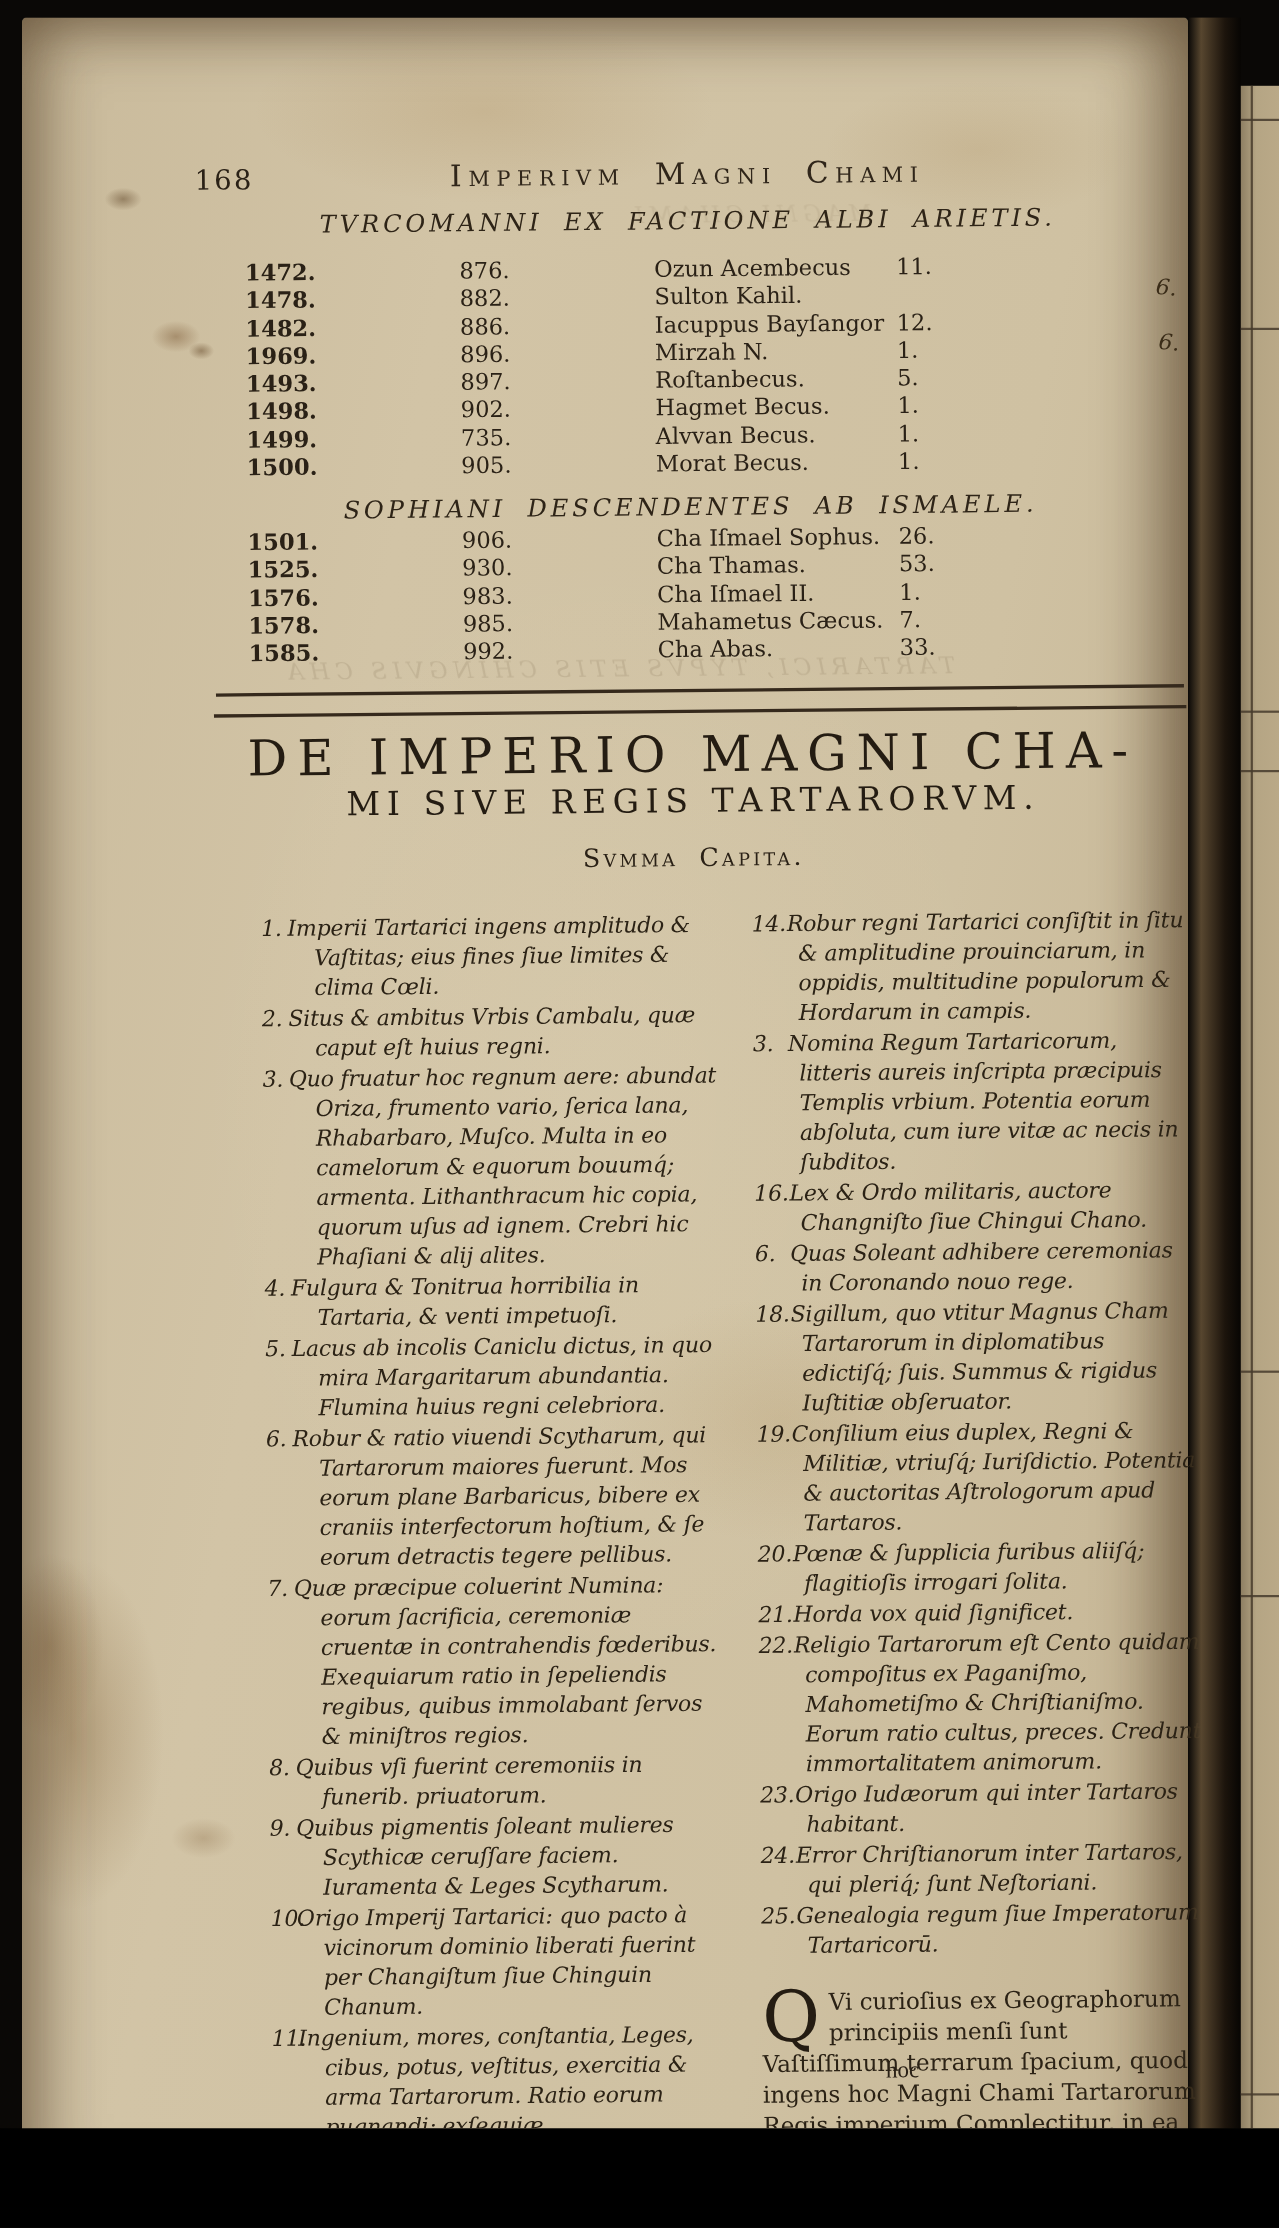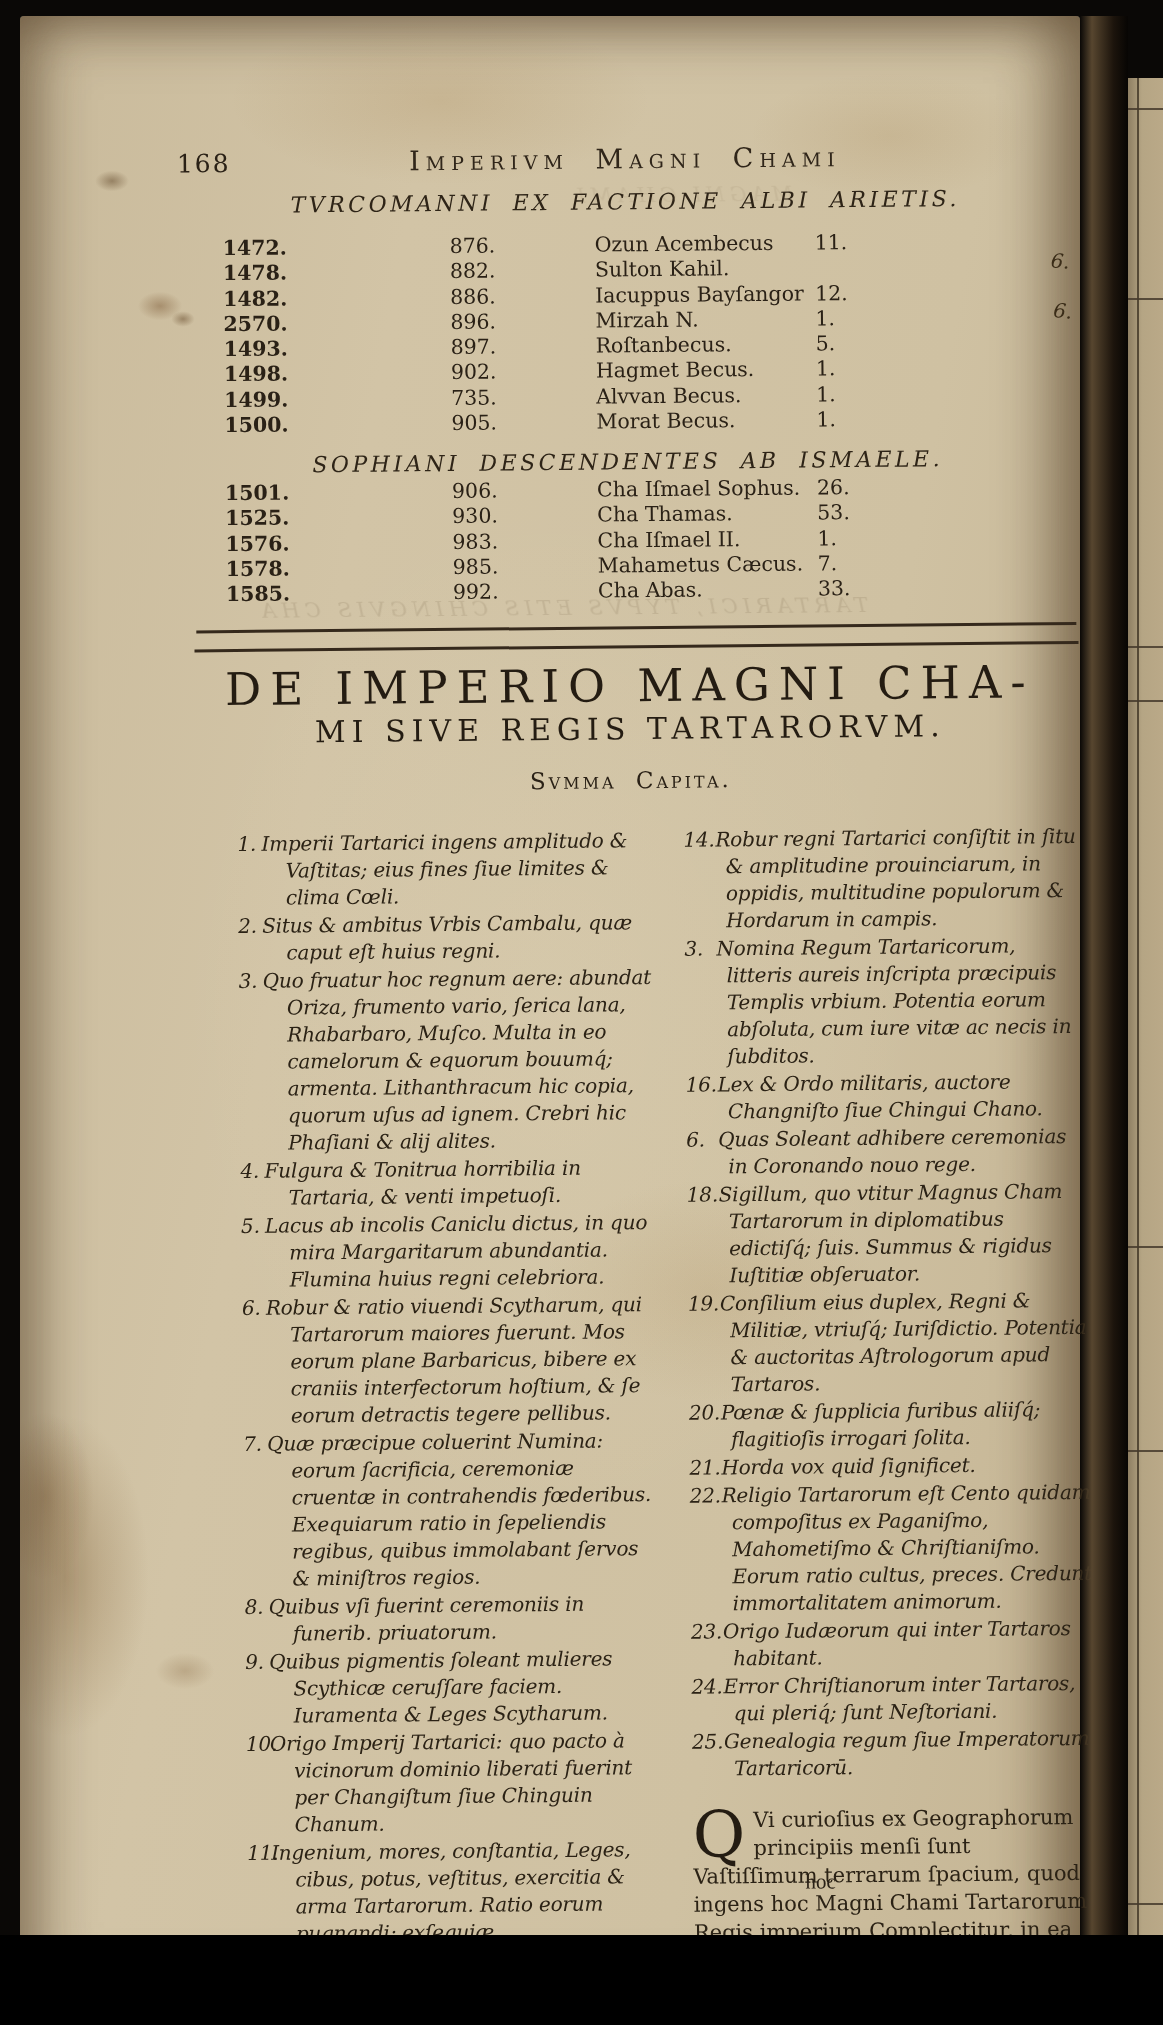--- a/index.html
+++ b/index.html
@@ -35,21 +35,21 @@
   .title2{position:absolute;top:696px;left:0;right:0;font-size:30px;letter-spacing:6px;color:#241c12;}
   .summa{position:absolute;top:752px;left:0;right:0;font-variant:small-caps;font-size:23px;
          letter-spacing:3px;word-spacing:9px;}
 
   .dyntable{position:absolute;left:210px;width:820px;font-size:20.5px;}
   .t-turco{top:217px;}
   .t-sophi{top:462px;}
   .trow{position:relative;height:25.3px;}
   .trow span{position:absolute;white-space:nowrap;top:0;}
   .c-year{left:0;font-weight:bold;}
-  .c-heg{left:195px;margin-left:32px;}
+  .c-heg{left:195px;}
   .c-name{left:372px;}
   .c-reign{left:592px;}
 
   .rule{position:absolute;background:#35291c;}
   .rule1{left:180px;top:611px;width:880px;height:2.6px;}
   .rule2{left:178px;top:630px;width:884px;height:3px;}
 
   .ghost{position:absolute;transform:scale(-1,1);opacity:.13;color:#5a452a;
          font-style:italic;letter-spacing:5px;white-space:nowrap;filter:blur(.7px);}
   .ghost.g1{left:560px;top:168px;font-size:21px;opacity:.08;}
@@ -113,21 +113,21 @@
           <span class="c-name">Sulton Kahil.</span>
           <span class="c-reign"></span>
         </div>
         <div class="trow">
           <span class="c-year">1482.</span>
           <span class="c-heg">886.</span>
           <span class="c-name">Iacuppus Bayſangor</span>
           <span class="c-reign">12.</span>
         </div>
         <div class="trow">
-          <span class="c-year">2570.</span>
+          <span class="c-year">1969.</span>
           <span class="c-heg">896.</span>
           <span class="c-name">Mirzah N.</span>
           <span class="c-reign">1.</span>
         </div>
         <div class="trow">
           <span class="c-year">1493.</span>
           <span class="c-heg">897.</span>
           <span class="c-name">Roſtanbecus.</span>
           <span class="c-reign">5.</span>
         </div>

